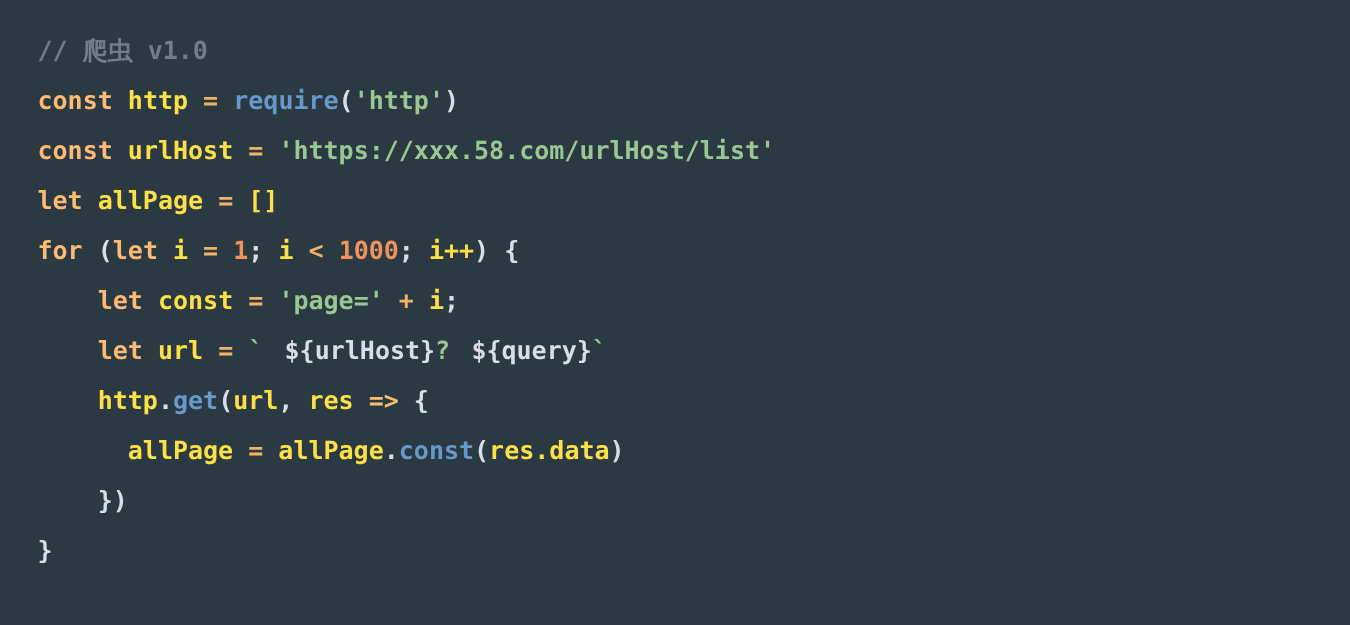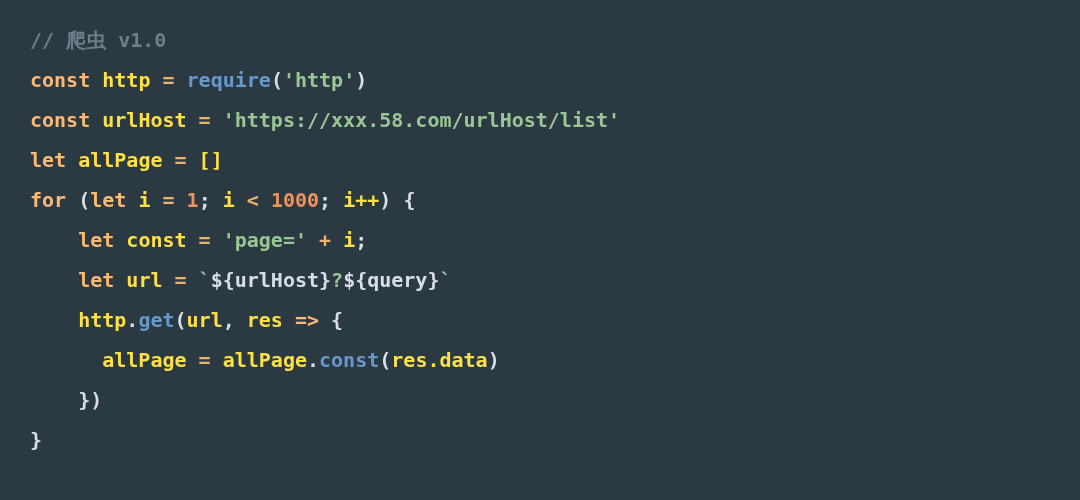--- a/index.html
+++ b/index.html
@@ -21,21 +21,21 @@
     margin: 0;
     padding: 20px 30px 0 30px;
     white-space: pre;
   }
   .c   { color: #6e7f8a; margin-top: 36px; }           
   .kw  { color: #fdba74; }           
   .id  { color: #fde047; }           
   .op  { color: #f0b267; }           
   .fn  { color: #6699cc; }           
   .str { color: #99c794; }           
-  .tmp { color: #d8dee9; }           
+  .tmp { color: #d8dee9; margin-left: 17px; }           
   .num { color: #f0925b; }           
   .pn  { color: #d8dee9; }           
 </style>
 </head>
 <body>
 
 <pre class="code"><span><span class="c"><span>// </span><span>爬虫 v1.0</span></span></span>
 <span><span class="kw">const</span> <span class="id">http</span> <span class="op">=</span> <span class="fn">require</span><span class="pn">(</span><span class="str">'http'</span><span class="pn">)</span></span>
 <span><span class="kw">const</span> <span class="id">urlHost</span> <span class="op">=</span> <span class="str">'https://xxx.58.com/urlHost/list'</span></span>
 <span><span class="kw">let</span> <span class="id">allPage</span> <span class="op">=</span> <span class="id">[]</span></span>

